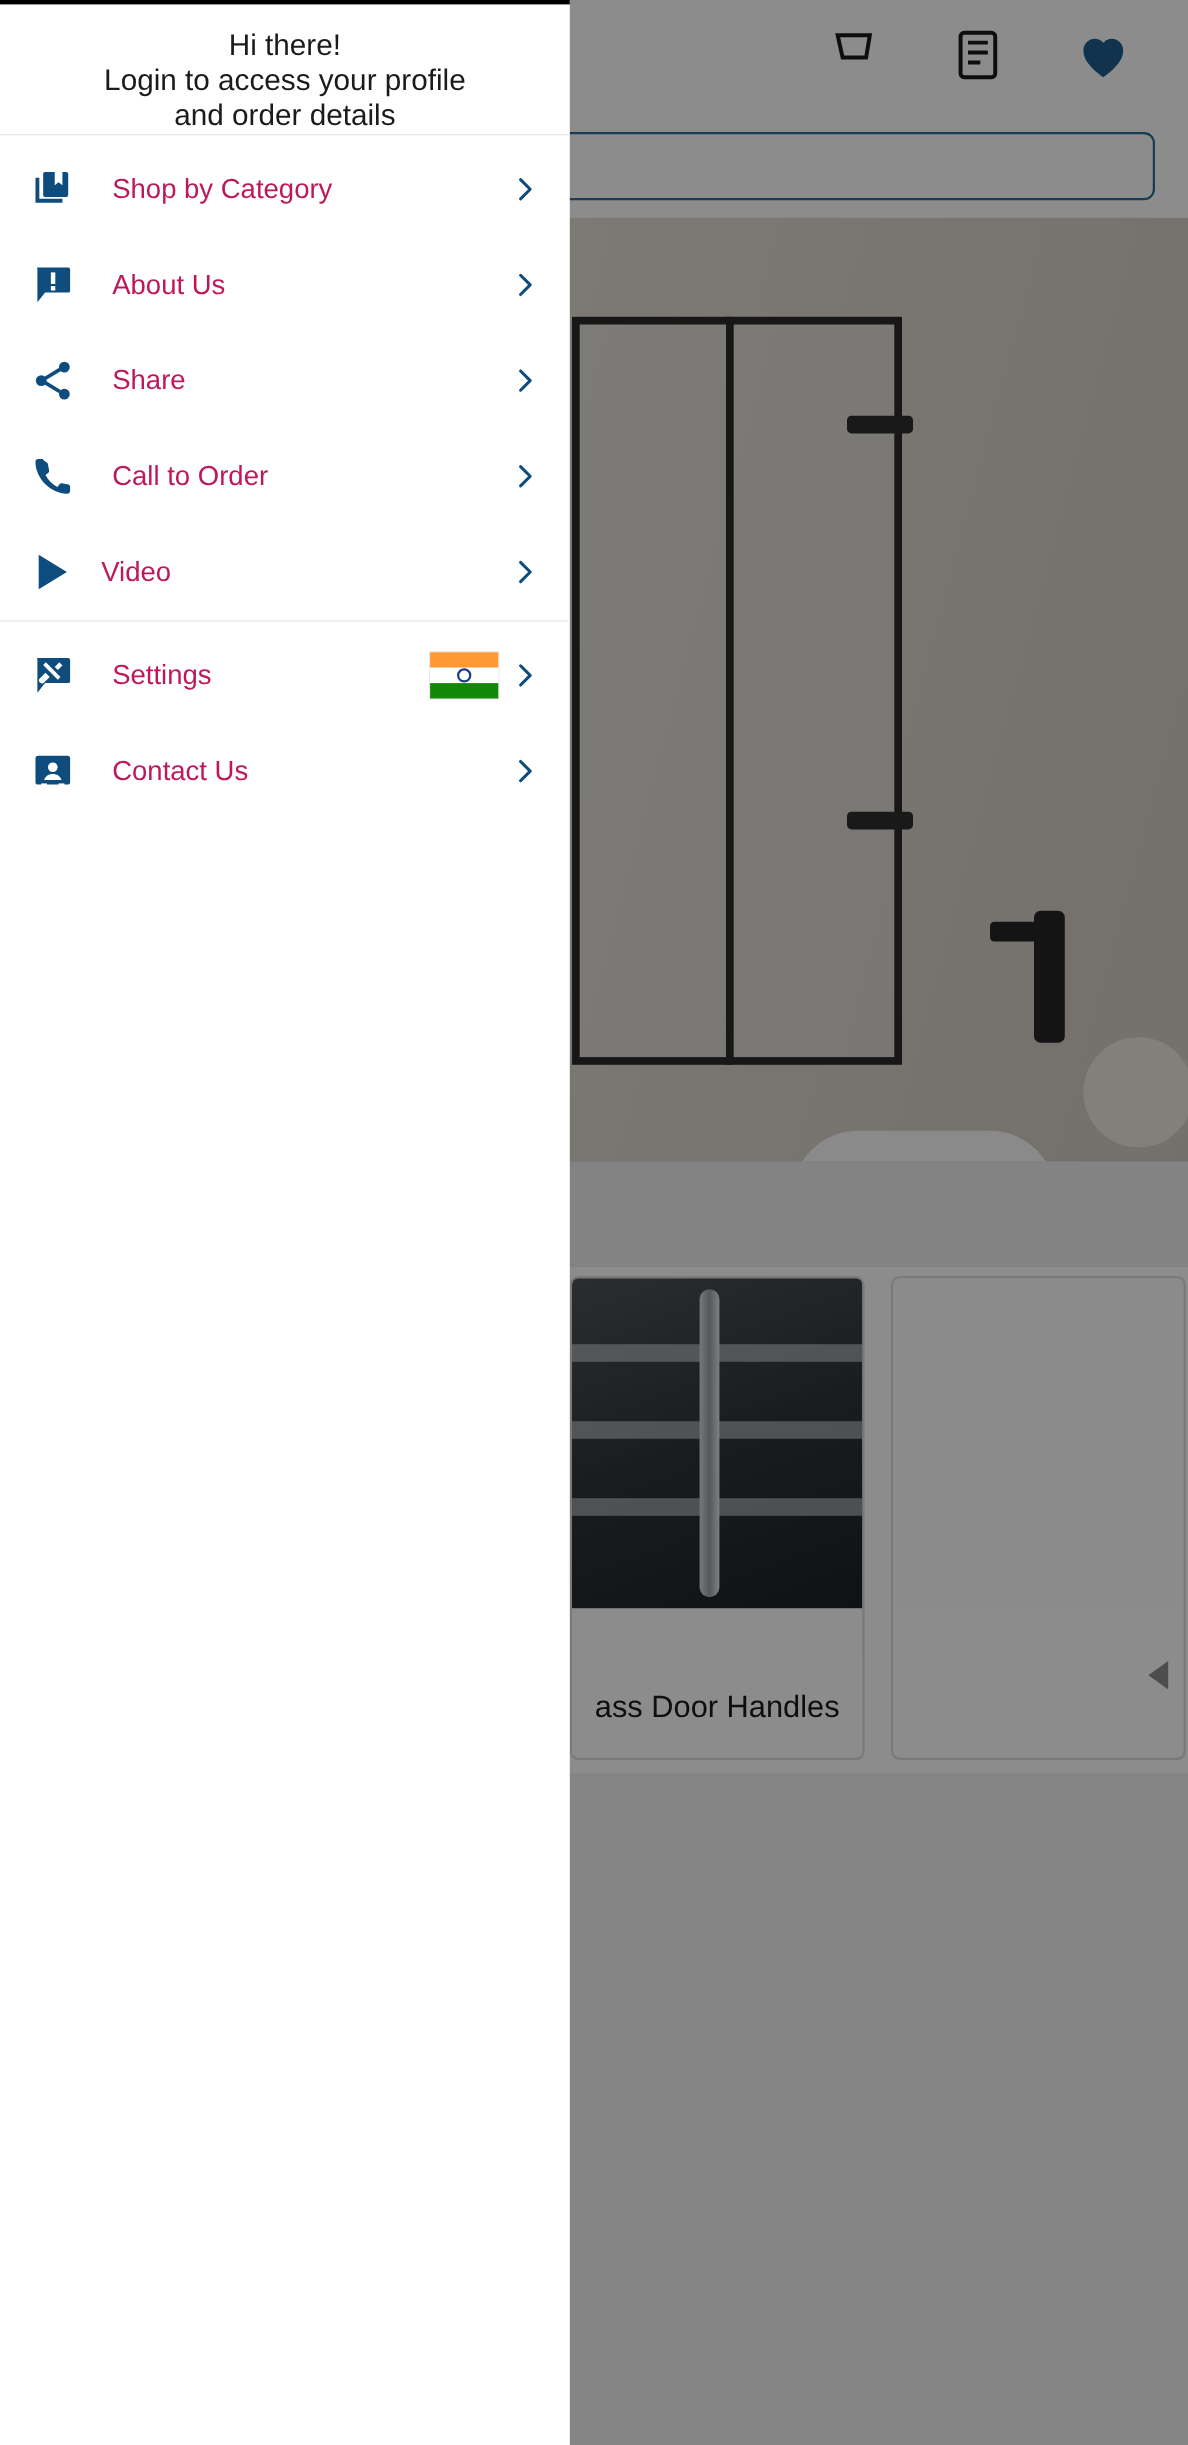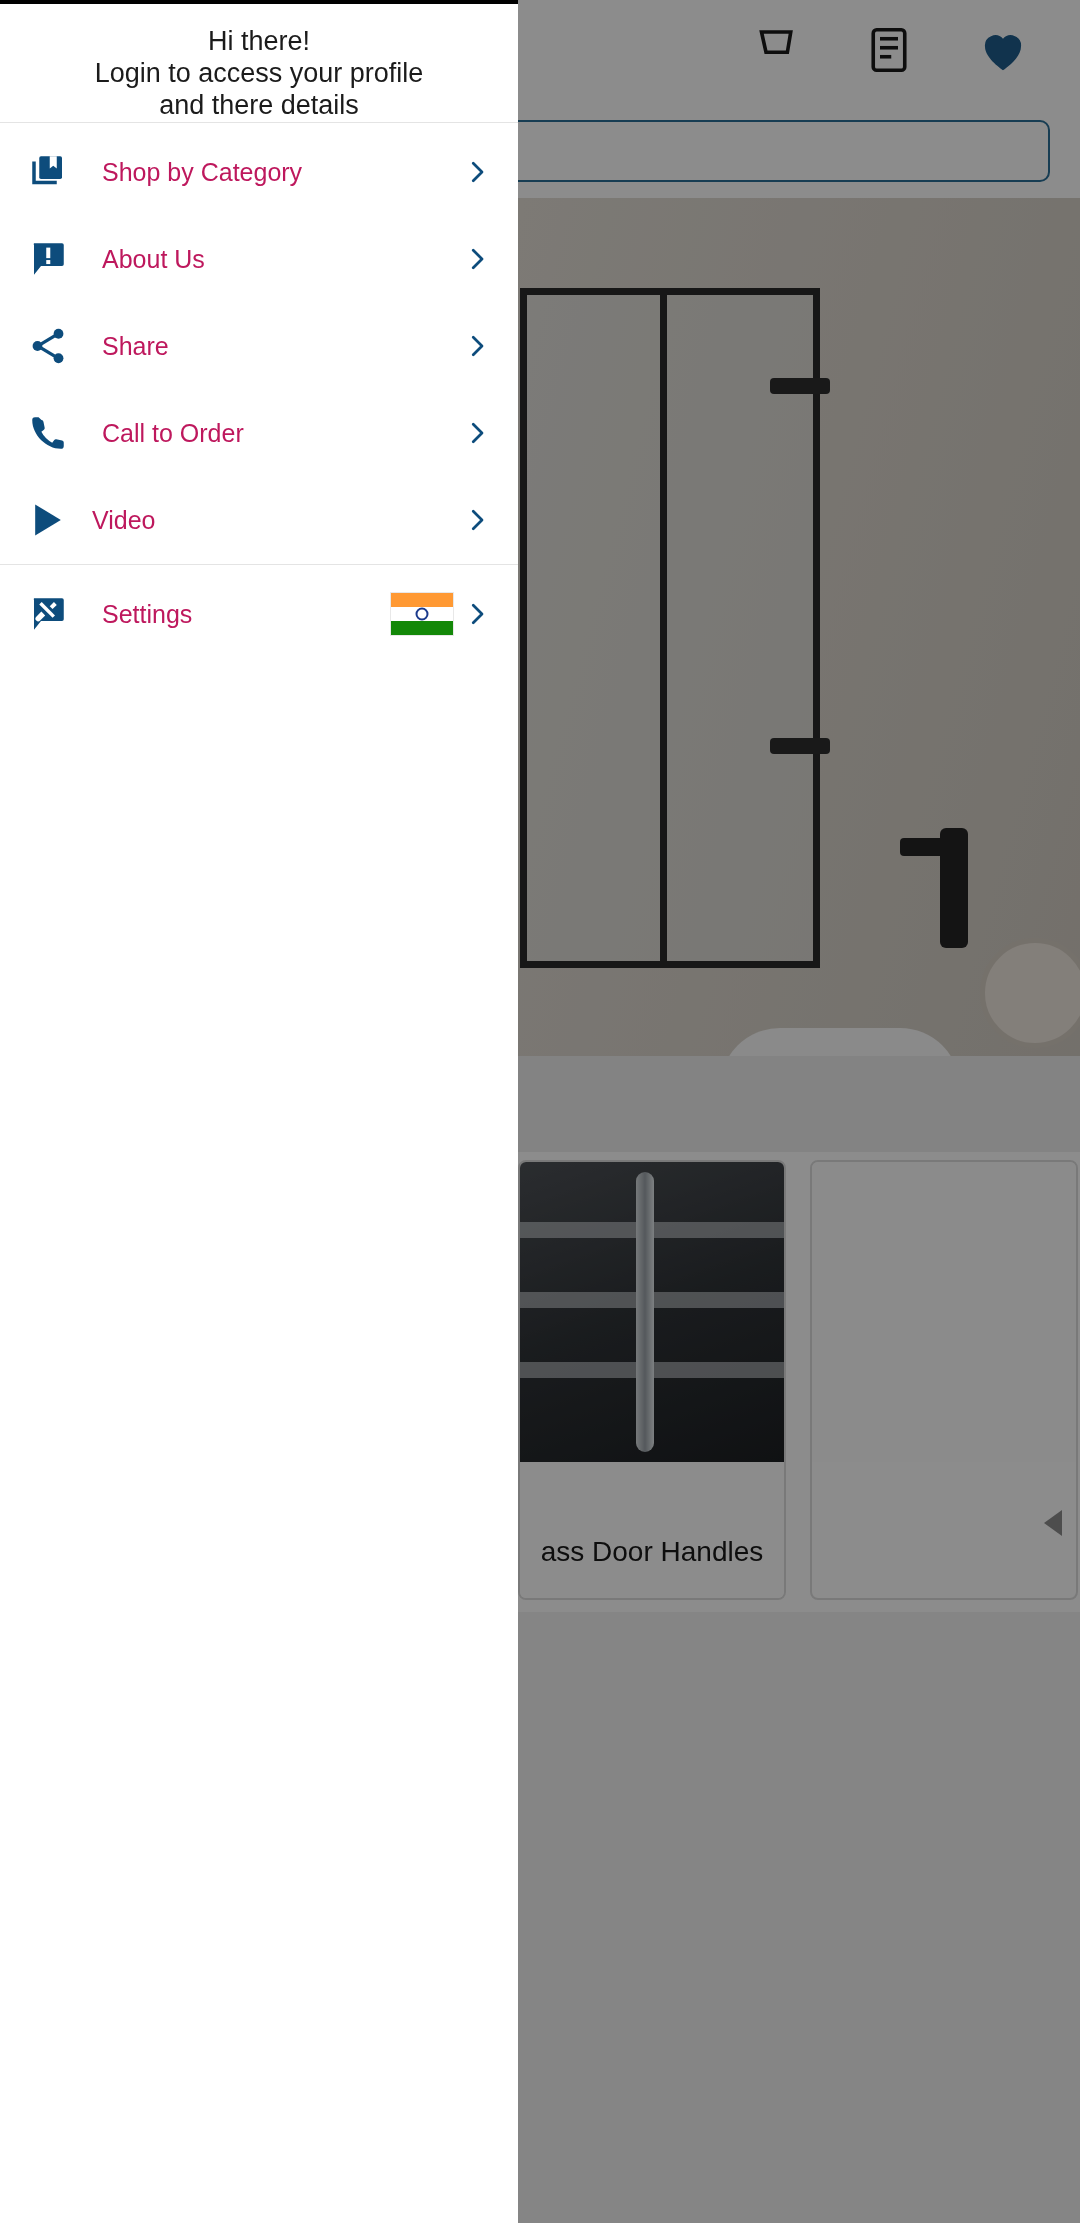--- a/index.html
+++ b/index.html
@@ -245,21 +245,21 @@
   <div class="bg-footer"></div>
 </div>
 
 <div id="scrim"></div>
 
 <div id="drawer">
 
   <div class="drawer-header">
     <div class="greet-line">Hi there!</div>
     <div class="greet-line">Login to access your profile</div>
-    <div class="greet-line">and there details</div>
+    <div class="greet-line">and order details</div>
 
   </div>
 
   <div class="sep"></div>
 
   <div class="menu">
 
     <div class="menu-item">
       <span class="mi-icon">
         <svg width="42" height="42" viewBox="0 0 24 24">
@@ -360,15 +360,32 @@
           <span class="flag-g"></span>
         <span class="flag-chakra"></span>
       </span>
       <span class="chev">
         <svg width="30" height="30" viewBox="0 0 24 24" fill="none" stroke="#0d4c7c" stroke-width="2.2" stroke-linecap="round" stroke-linejoin="round">
             <polyline points="9 5 16 12 9 19"></polyline>
           </svg>
       </span>
     </div>
 
+    <div class="menu-item">
+      <span class="mi-icon">
+        <svg width="42" height="42" viewBox="0 0 24 24">
+          <rect class="accent" x="3" y="4" width="18" height="15" rx="1.4"></rect>
+          <circle fill="#ffffff" cx="12" cy="10" r="2.5"></circle>
+          <path fill="#ffffff" d="M7.5 16.6c.6-2 2.3-3.1 4.5-3.1s3.9 1.1 4.5 3.1z"></path>
+          <rect fill="#ffffff" x="6" y="18.4" width="3" height="1.6"></rect>
+          <rect fill="#ffffff" x="15" y="18.4" width="3" height="1.6"></rect>
+        </svg>
+      </span>
+      <span class="mi-label">Contact Us</span>
+      <span class="chev">
+        <svg width="30" height="30" viewBox="0 0 24 24" fill="none" stroke="#0d4c7c" stroke-width="2.2" stroke-linecap="round" stroke-linejoin="round">
+            <polyline points="9 5 16 12 9 19"></polyline>
+          </svg>
+      </span>
+    </div>
   </div>
 
 </div>
 
 </body></html>

